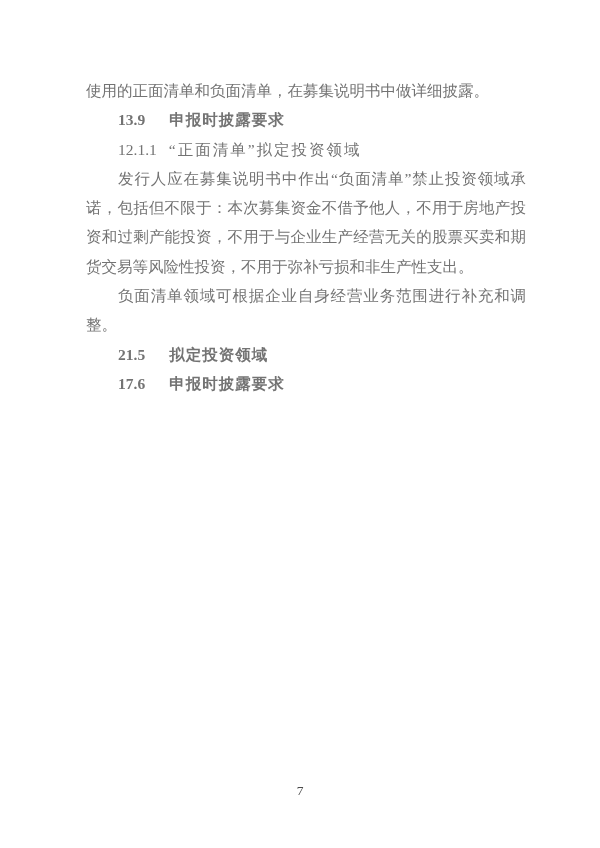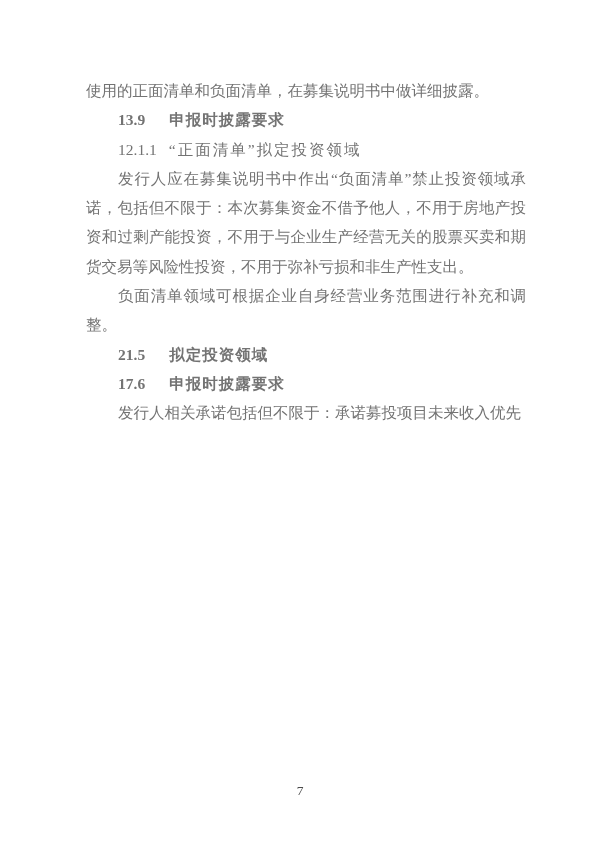--- a/index.html
+++ b/index.html
@@ -79,16 +79,15 @@
 
 <div class="page">
   <div class="content" id="doc-content">
       <p class="continuation">使用的正面清单和负面清单，在募集说明书中做详细披露。</p>
       <h2 class="heading2"><span class="hnum">13.9</span><span class="htitle">申报时披露要求</span></h2>
       <h3 class="heading3"><span class="hnum">12.1.1</span><span class="htitle">“正面清单”拟定投资领域</span></h3>
       <p class="para">发行人应在募集说明书中作出“负面清单”禁止投资领域承诺，包括但不限于：本次募集资金不借予他人，不用于房地产投资和过剩产能投资，不用于与企业生产经营无关的股票买卖和期货交易等风险性投资，不用于弥补亏损和非生产性支出。</p>
       <p class="para">负面清单领域可根据企业自身经营业务范围进行补充和调整。</p>
       <h2 class="heading2"><span class="hnum">21.5</span><span class="htitle">拟定投资领域</span></h2>
       <h2 class="heading2"><span class="hnum">17.6</span><span class="htitle">申报时披露要求</span></h2>
-      <p class="para">发行人相关承诺包括但不限于：承诺募投项目未来收入优先</p>
     </div>
   <div class="page-number">7</div>
 </div>
 
 </body></html>

